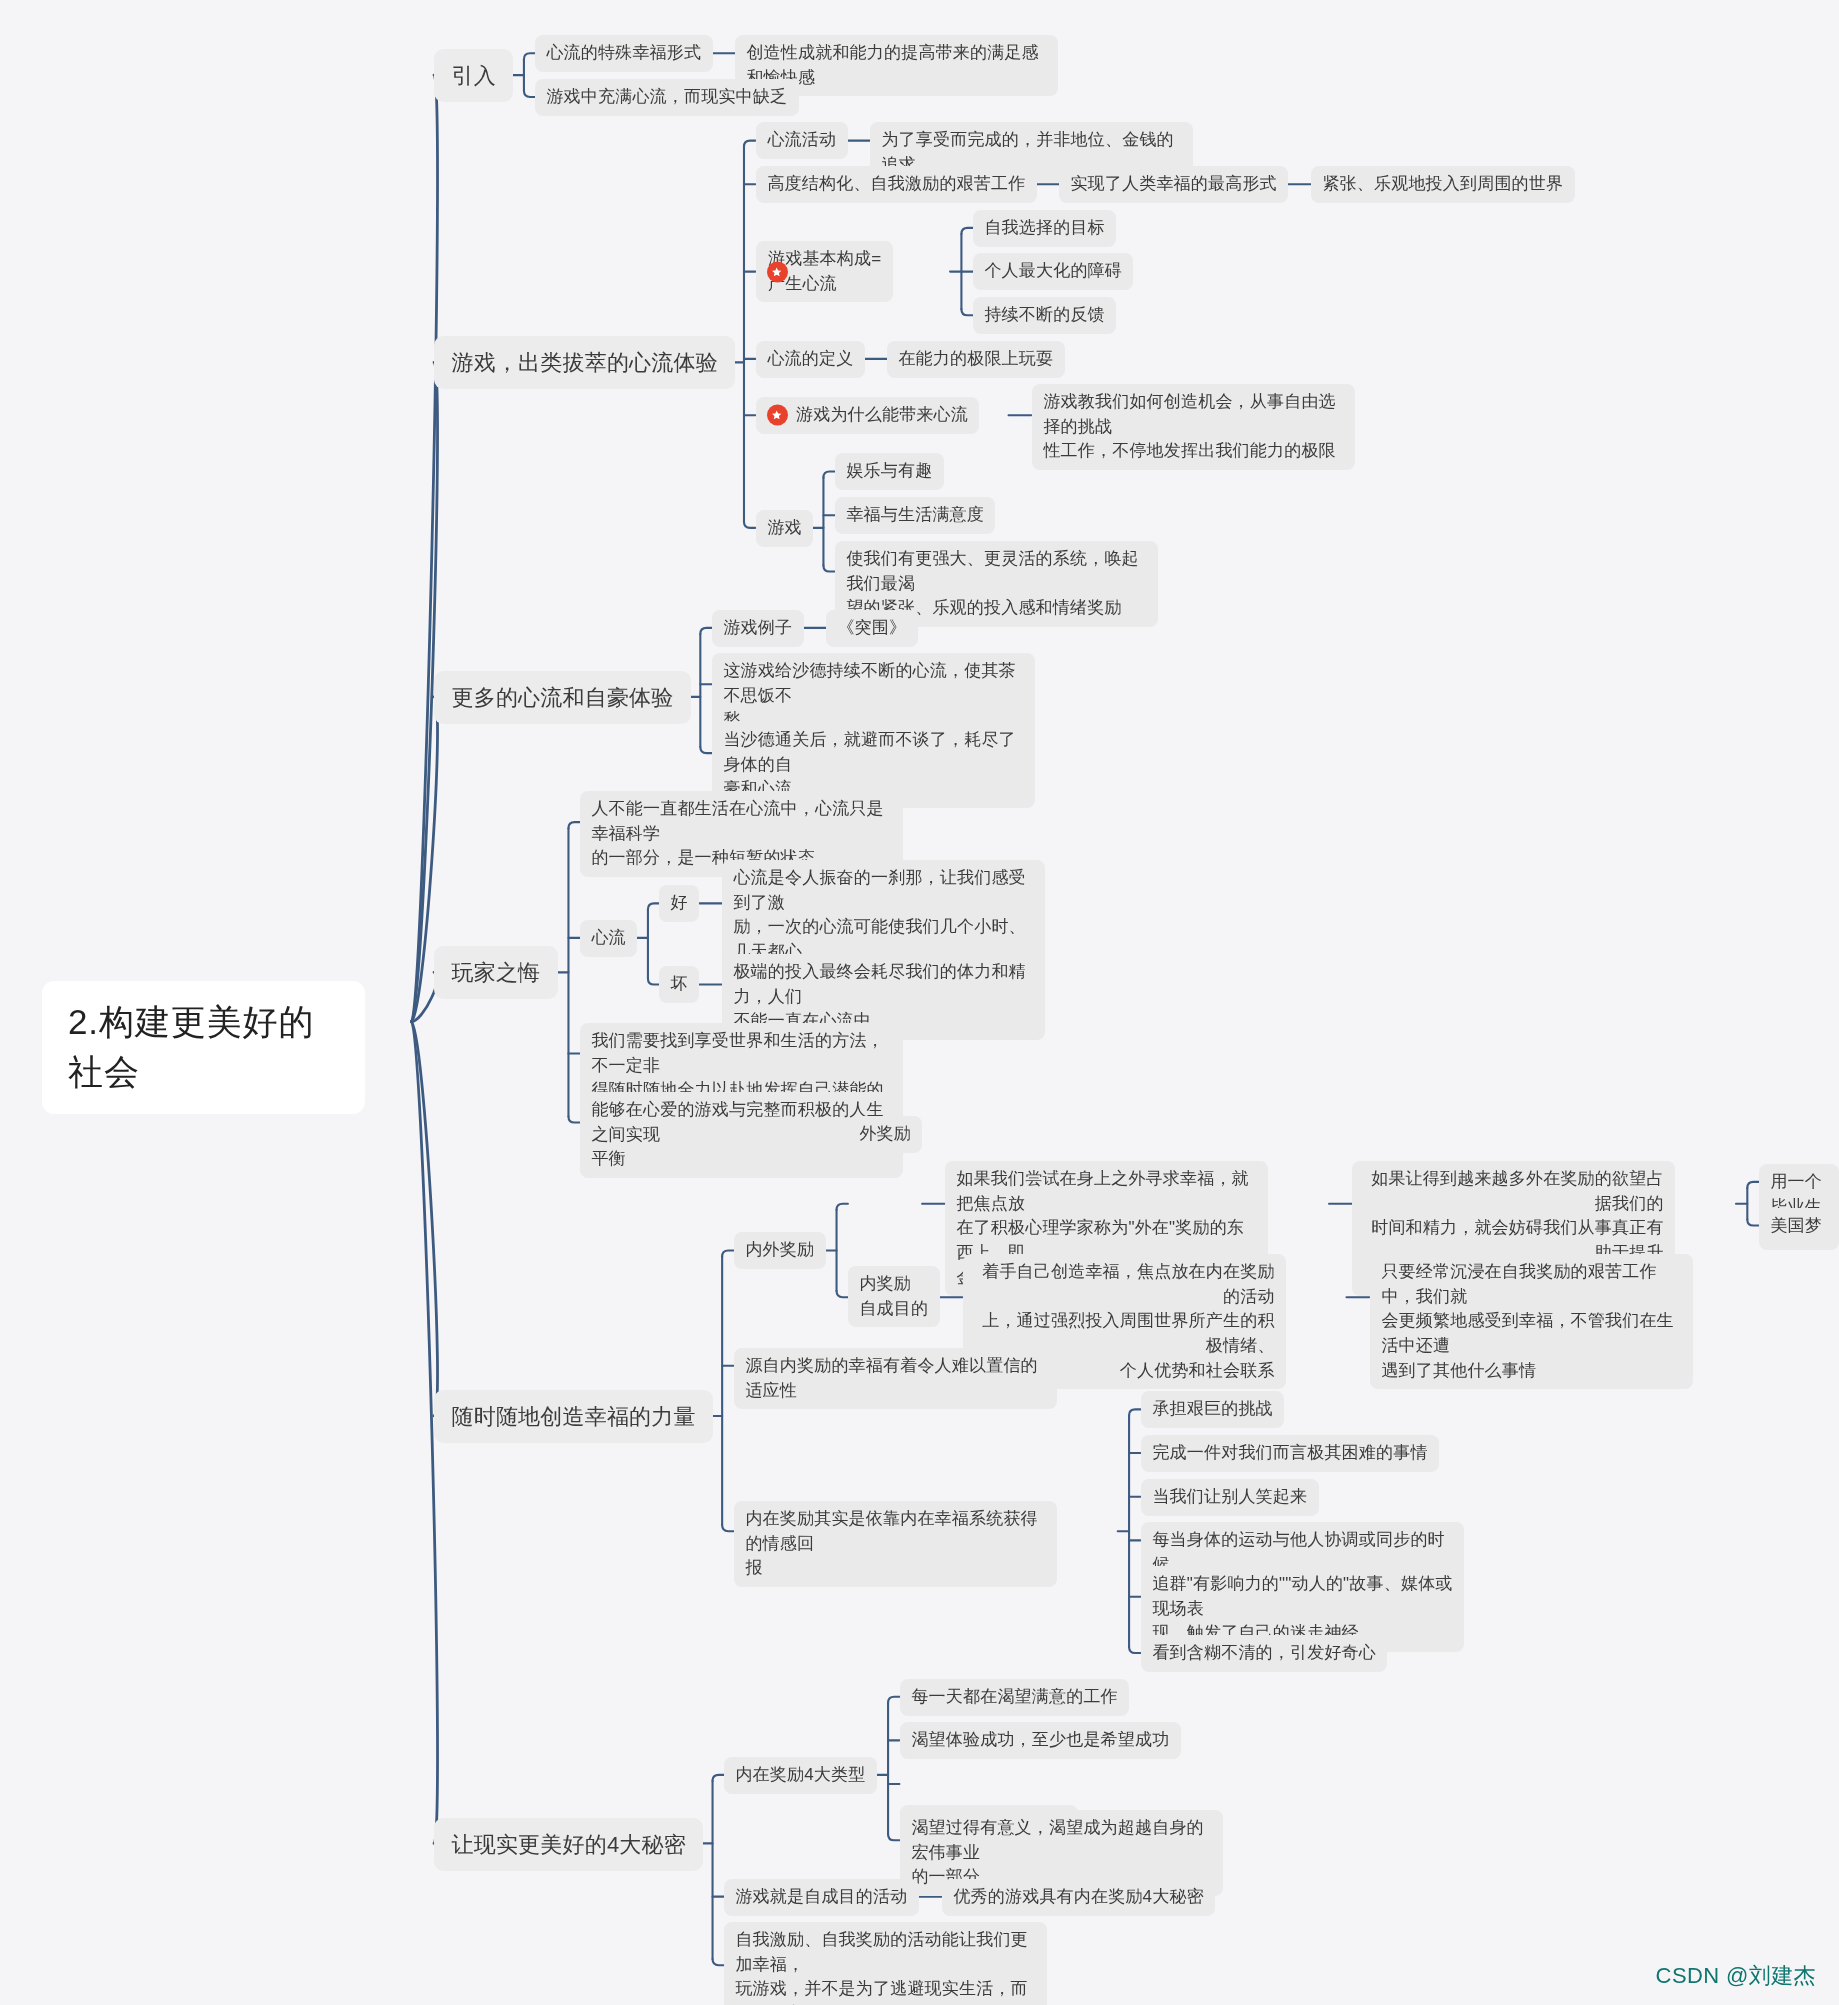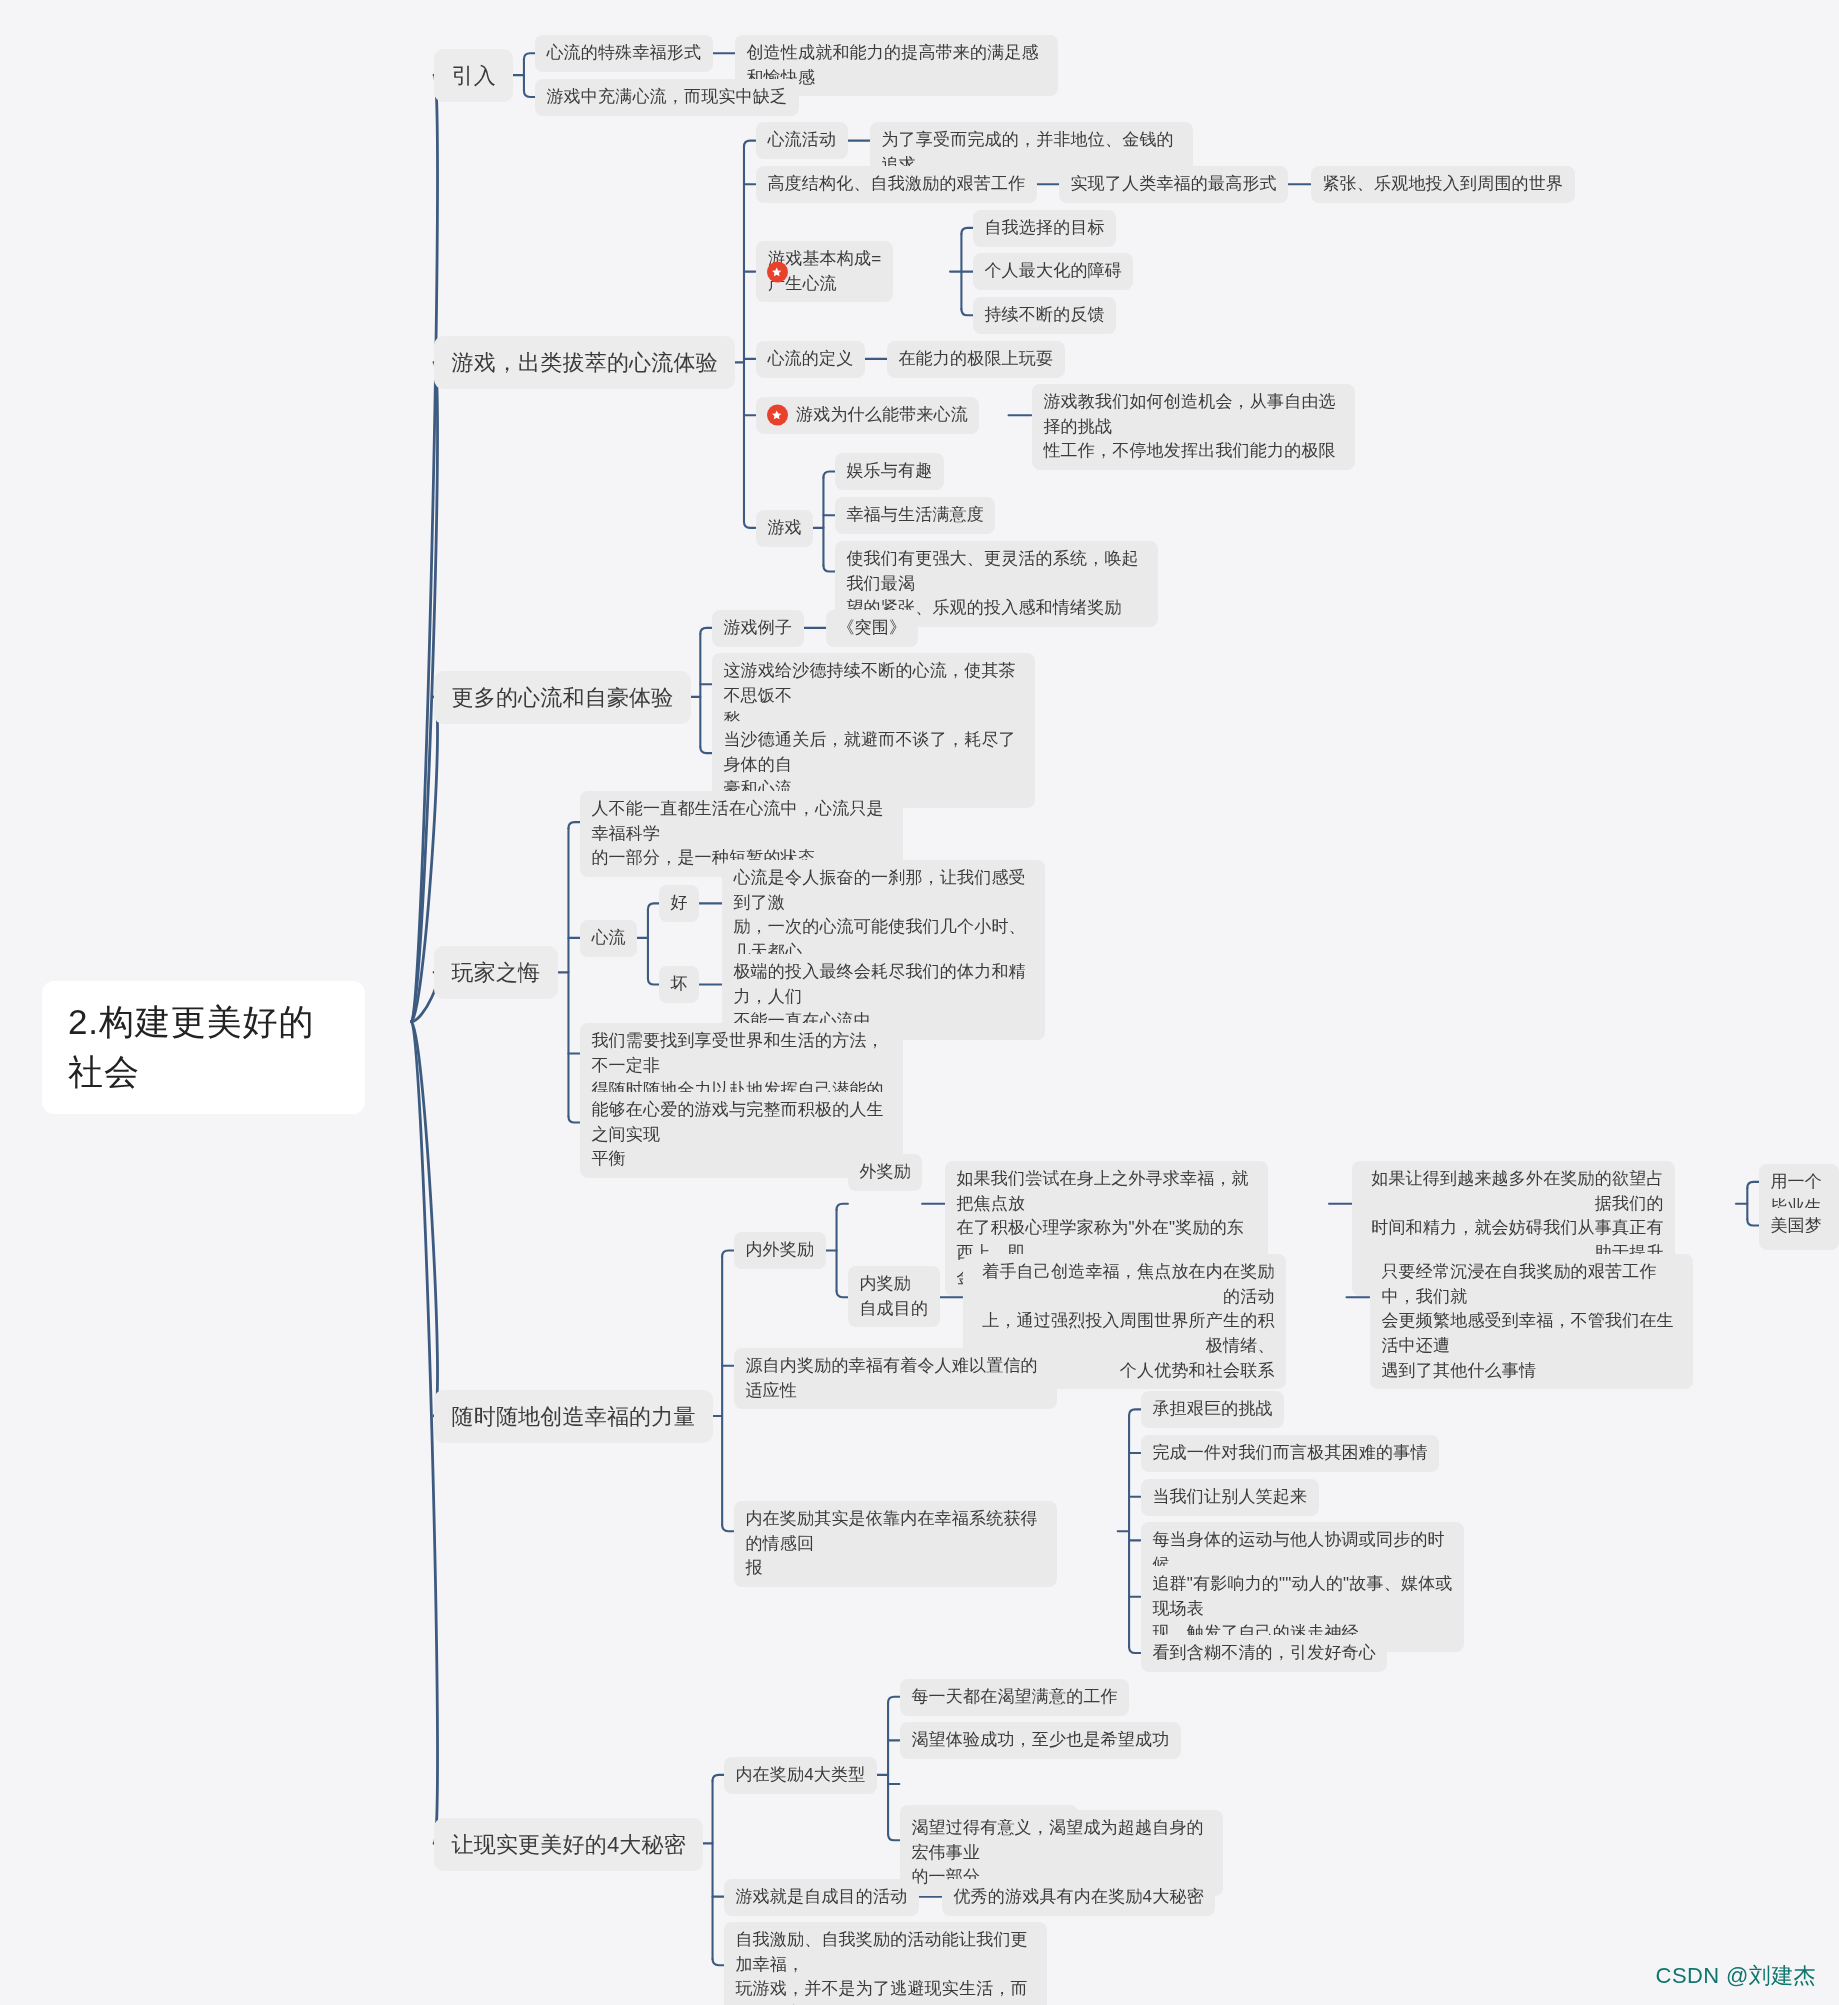--- a/index.html
+++ b/index.html
@@ -201,21 +201,21 @@
 情舒畅</span></div>
       <div class="node " style="left: 659px; top: 966px; max-width: 323px;"><span>坏</span></div>
       <div class="node " style="left: 722px; top: 954px; max-width: 323px;"><span>极端的投入最终会耗尽我们的体力和精力，人们
 不能一直在心流中</span></div>
       <div class="node " style="left: 580px; top: 1023px; max-width: 323px;"><span>我们需要找到享受世界和生活的方法，不一定非
 得随时随地全力以赴地发挥自己潜能的极限</span></div>
       <div class="node " style="left: 580px; top: 1092px; max-width: 323px;"><span>能够在心爱的游戏与完整而积极的人生之间实现
 平衡</span></div>
       <div class="node l1" style="left: 434px; top: 1390px; max-width: 323px;"><span>随时随地创造幸福的力量</span></div>
       <div class="node " style="left: 734px; top: 1232px; max-width: 323px;"><span>内外奖励</span></div>
-      <div class="node " style="left: 848px; top: 1154px; max-width: 323px;"><span>外奖励</span></div>
+      <div class="node " style="left: 848px; top: 1116px; max-width: 323px;"><span>外奖励</span></div>
       <div class="node " style="left: 945px; top: 1161px; max-width: 323px;"><span>如果我们尝试在身上之外寻求幸福，就把焦点放
 在了积极心理学家称为"外在"奖励的东西上，即
 金钱、物质、地位或赞许</span></div>
       <div class="node " style="left: 1352px; top: 1161px; max-width: 323px; text-align: right;"><span>如果让得到越来越多外在奖励的欲望占据我们的
 时间和精力，就会妨碍我们从事真正有助于提升
 幸福的自成目的活动</span></div>
       <div class="node " style="left: 1759px; top: 1164px; max-width: 323px;"><span>用一个毕业生例子</span></div>
       <div class="node " style="left: 1759px; top: 1208px; max-width: 323px;"><span>美国梦</span></div>
       <div class="node " style="left: 848px; top: 1266px; max-width: 323px;"><span>内奖励
 自成目的</span></div>

